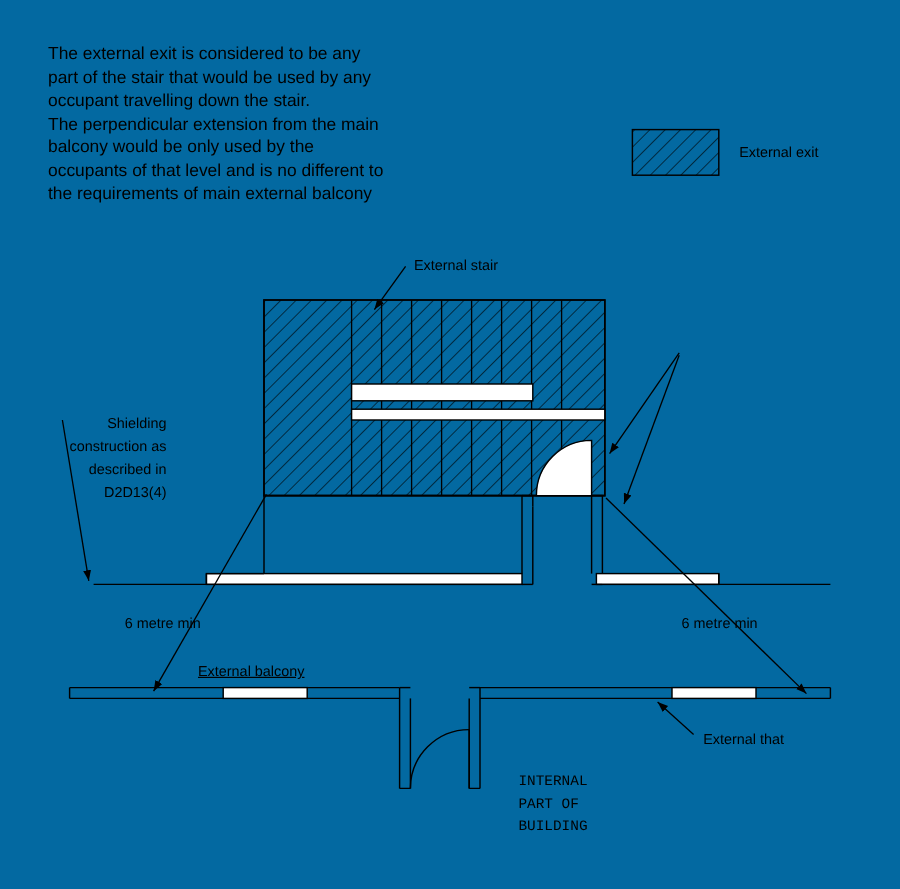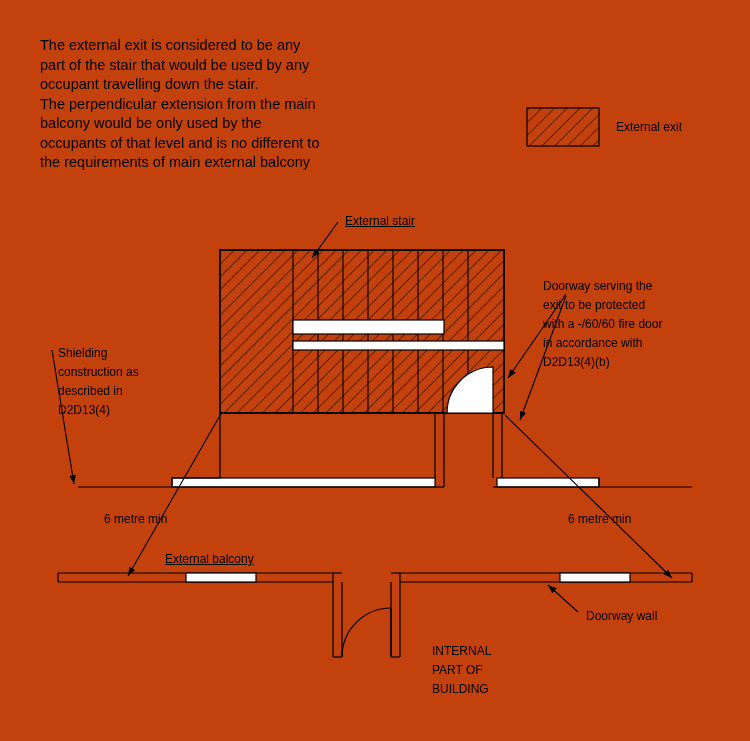--- a/index.html
+++ b/index.html
@@ -9,21 +9,21 @@
   }
   body {
     font-family: "Liberation Sans", sans-serif;
     color: #000000;
   }
   #page {
     position: relative;
     width: 750px;
     height: 741px;
     overflow: hidden;
-    background: #c2410c;
+    background: #0369a1;
   }
   .txt {
     position: absolute;
     font-size: 12px;
     line-height: 19px;
     color: #000;
     white-space: pre;
   }
   svg.layer {
     position: absolute;
@@ -163,38 +163,33 @@
       <path d="M222,412 L128,576" marker-end="url(#arrow)"></path>
 
       <path d="M505,415 L672,578" marker-end="url(#arrow)"></path>
 
       <path d="M578,612 L548,585" marker-end="url(#arrow)"></path>
     </g>
   </svg>
 
   <div class="txt" style="left:616px; top:118px;">External exit</div>
 
-  <div class="txt" style="left:345px; top:212px;text-decoration:underline;">External stair</div>
+  <div class="txt" style="left:345px; top:212px;">External stair</div>
 
-  <div class="txt" style="left:543px; top:277px;">Doorway serving the
-exit to be protected
-with a -/60/60 fire door
-in accordance with
-D2D13(4)(b)</div>
 
-  <div class="txt" style="left:58px; top:344px;">Shielding
+  <div class="txt" style="left:58px; top:344px;text-align:right;">Shielding
 construction as
 described in
 D2D13(4)</div>
 
   <div class="txt" style="left:104px; top:510px;">6 metre min</div>
 
   <div class="txt" style="left:568px; top:510px;">6 metre min</div>
 
   <div class="txt" style="left:165px; top:550px;text-decoration:underline;">External balcony</div>
 
-  <div class="txt" style="left:586px; top:607px;">Doorway wall</div>
+  <div class="txt" style="left:586px; top:607px;">External that</div>
 
-  <div class="txt" style="left:432px; top:642px;">INTERNAL
+  <div class="txt" style="left:432px; top:642px;font-family:Liberation Mono, monospace;">INTERNAL
 PART OF
 BUILDING</div>
 
 </div>
 
 </body></html>

